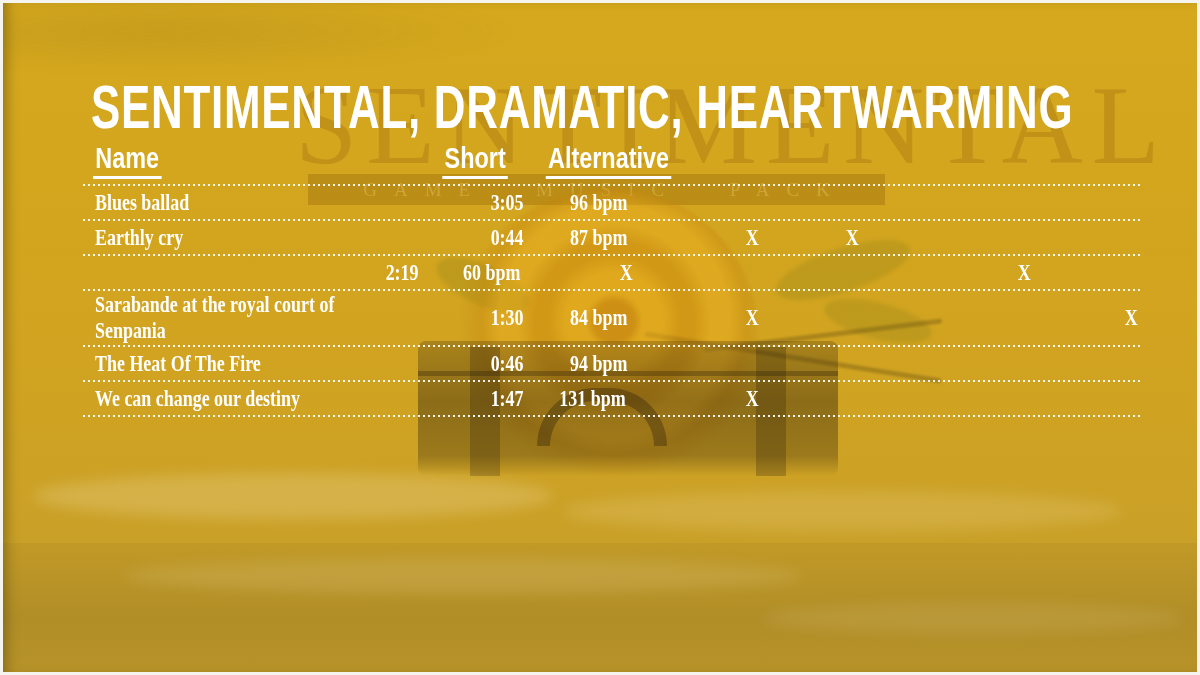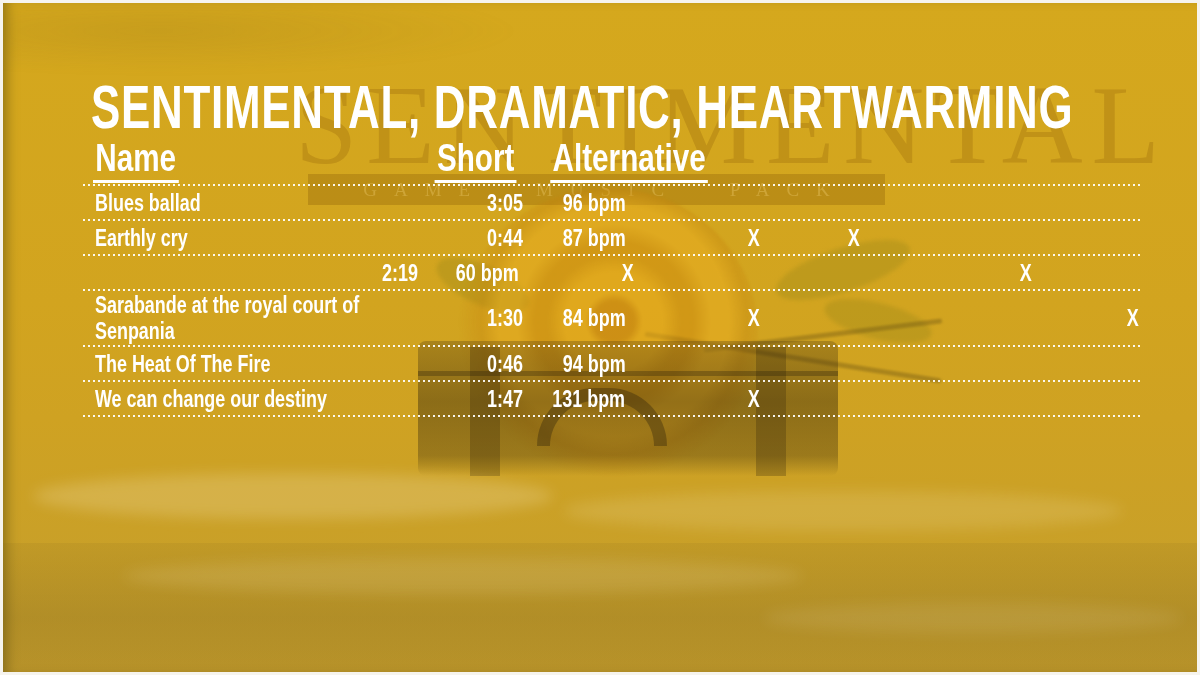--- a/index.html
+++ b/index.html
@@ -72,26 +72,26 @@
     font-weight:700; white-space:nowrap;
     transform:scaleX(.72); transform-origin:0 0; letter-spacing:1px;
   }
   .table{position:absolute; left:80px; top:112px; width:1057px;}
   .hdr-row,.row{
     display:grid;
     grid-template-columns:340px 105px 107px 126px 100px 172px 107px;
     align-items:center;
   }
   .hdr-row{height:45px; align-items:end; padding-bottom:5px; box-sizing:border-box;}
-  .hdr{font-size:38px; line-height:1; color:#ffffff; text-align:center;}
+  .hdr{font-size:30px; line-height:1; color:#ffffff; text-align:center;}
   .hdr span{border-bottom:3px solid #ffffff; padding:0 3px 3px 3px;}
   .hdr.left{text-align:left; padding-left:10px;}
   .sep{height:2px; width:100%;
     background:repeating-linear-gradient(90deg, rgba(255,255,255,.92) 0 2px, rgba(255,255,255,0) 2px 5px);}
-  .row{min-height:31px; padding:1px 0;}
+  .row{min-height:31px; padding:1px 0;font-family:Liberation Serif, serif;}
   .cell{font-size:23px; line-height:26px; color:#ffffff; text-align:right;}
   .cell.name{text-align:left; padding-left:12px;}
   .cell.name .cond{white-space:pre-line; width:max-content; max-width:430px;}
 </style>
 </head>
 <body>
 
 <div class="page">
 
   <div class="bg">

